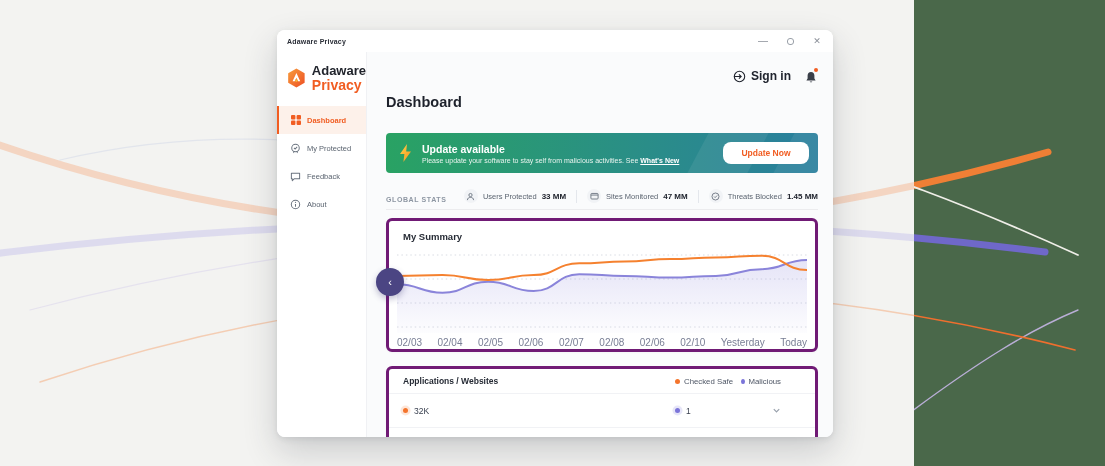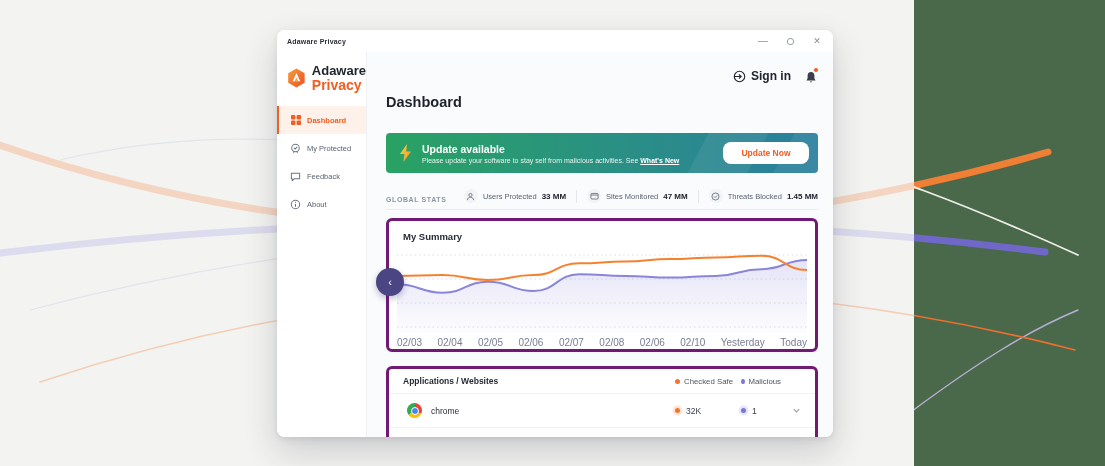--- a/index.html
+++ b/index.html
@@ -342,24 +342,20 @@
           <span>Checked Safe</span>
         </span>
         <span class="legend">
           <span class="dot" style="background:#7b74d9"></span>
           <span>Malicious</span>
         </span>
         <span></span>
       </div>
 
       <div class="t-row">
-        <span class="app-cell">
-          <span class="ic-chrome"></span>
-          <span class="app-name">chrome</span>
-        </span>
         <span class="val-cell">
           <span class="dot halo" style="background:#f4742c"></span>
           <span>32K</span>
         </span>
         <span class="val-cell">
           <span class="dot halo-p" style="background:#7b74d9"></span>
           <span>1</span>
         </span>
         <svg class="chev" viewBox="0 0 10 10" fill="none" stroke="#9aa2ad" stroke-width="1.4">
             <path d="M2 3.5 L5 6.5 L8 3.5"></path>

